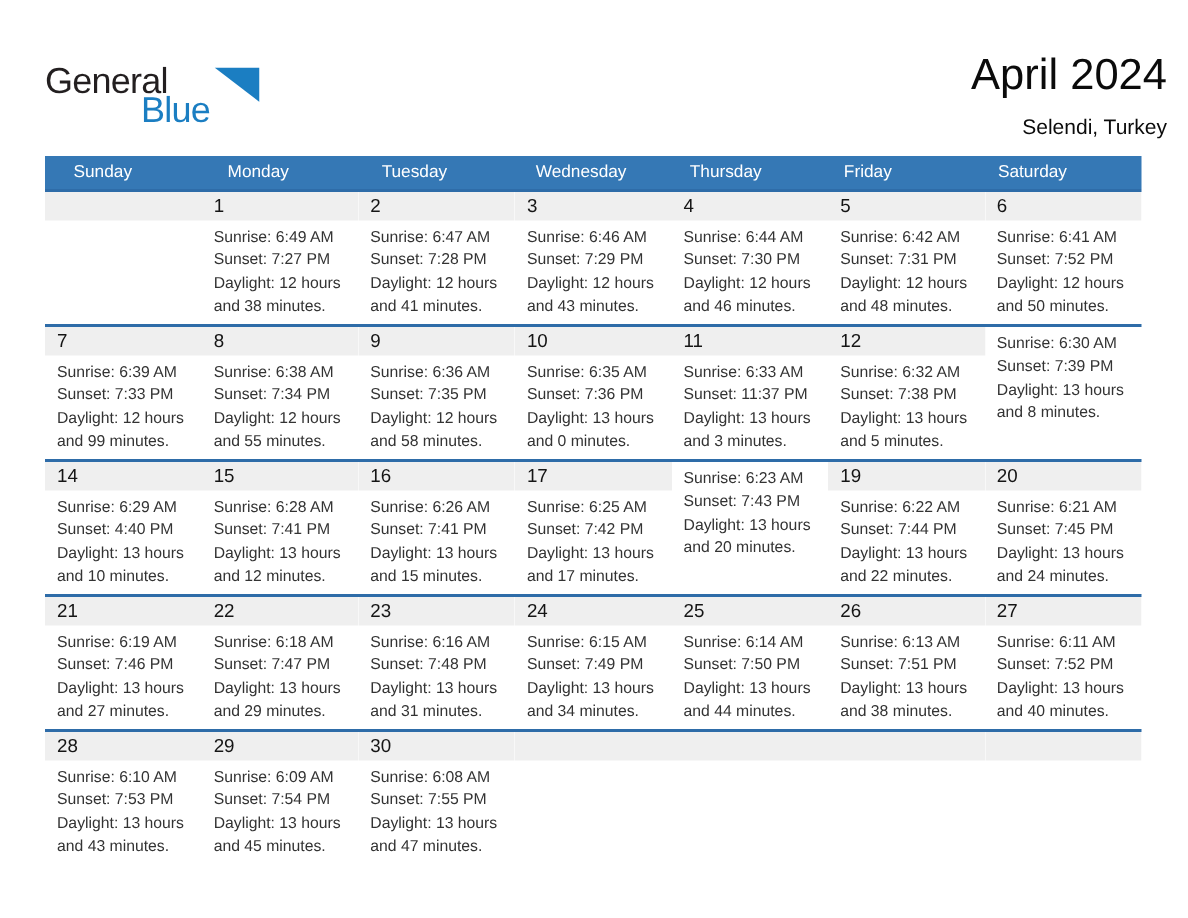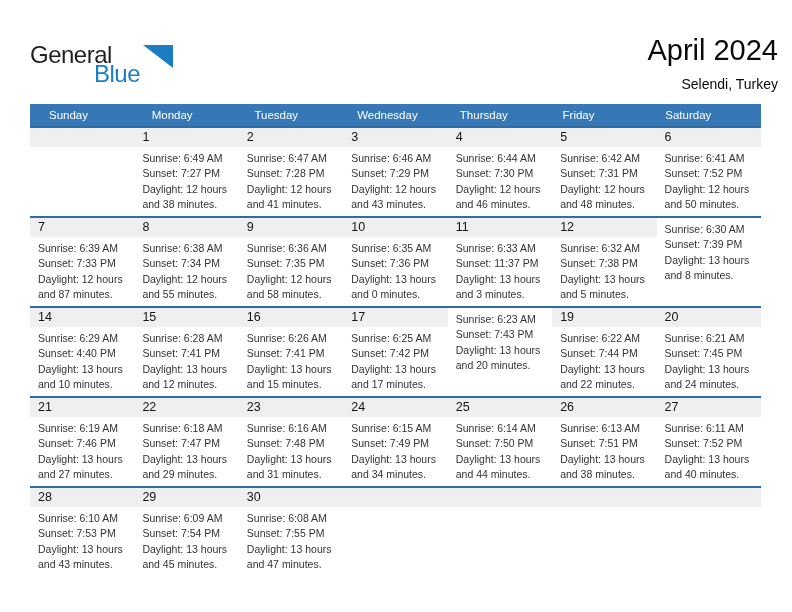--- a/index.html
+++ b/index.html
@@ -119,21 +119,21 @@
             </div>
           </div>
         </div>
         <div class="wrow">
           <div class="cell">
             <div class="dnum">7</div>
             <div class="details">
               <div>Sunrise: 6:39 AM</div>
               <div>Sunset: 7:33 PM</div>
               <div>Daylight: 12 hours</div>
-              <div>and 87 minutes.</div>
+              <div>and 99 minutes.</div>
             </div>
           </div>
           <div class="cell">
             <div class="dnum">8</div>
             <div class="details">
               <div>Sunrise: 6:38 AM</div>
               <div>Sunset: 7:34 PM</div>
               <div>Daylight: 12 hours</div>
               <div>and 55 minutes.</div>
             </div>

